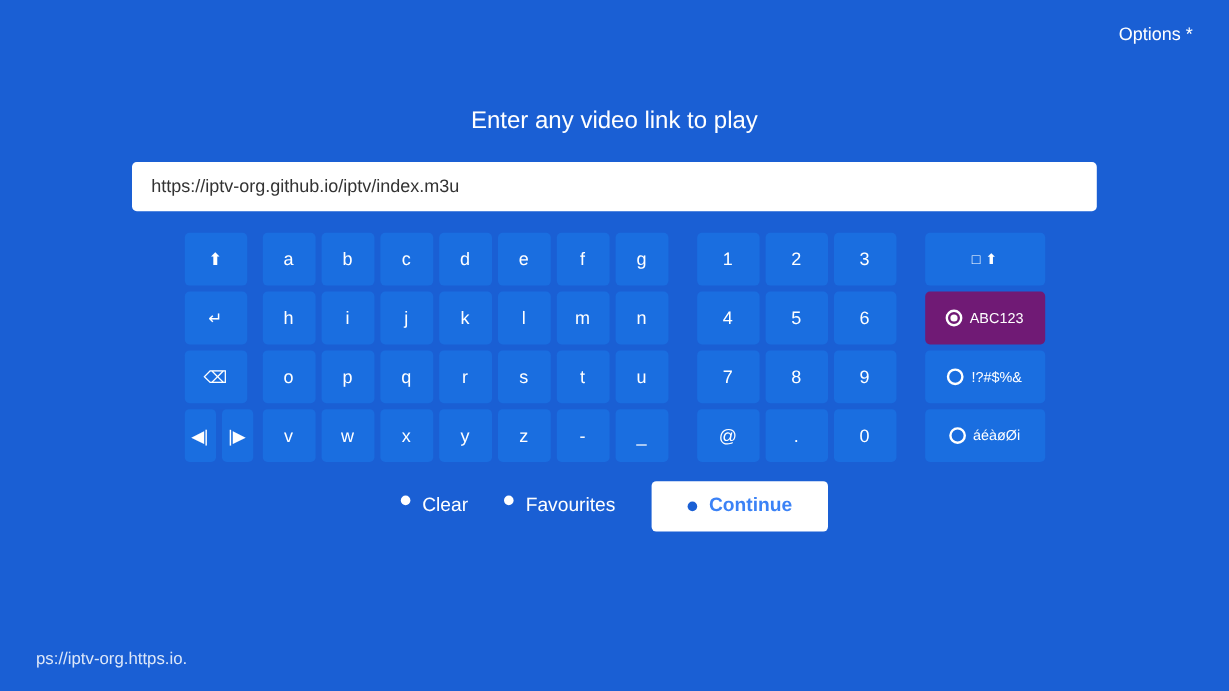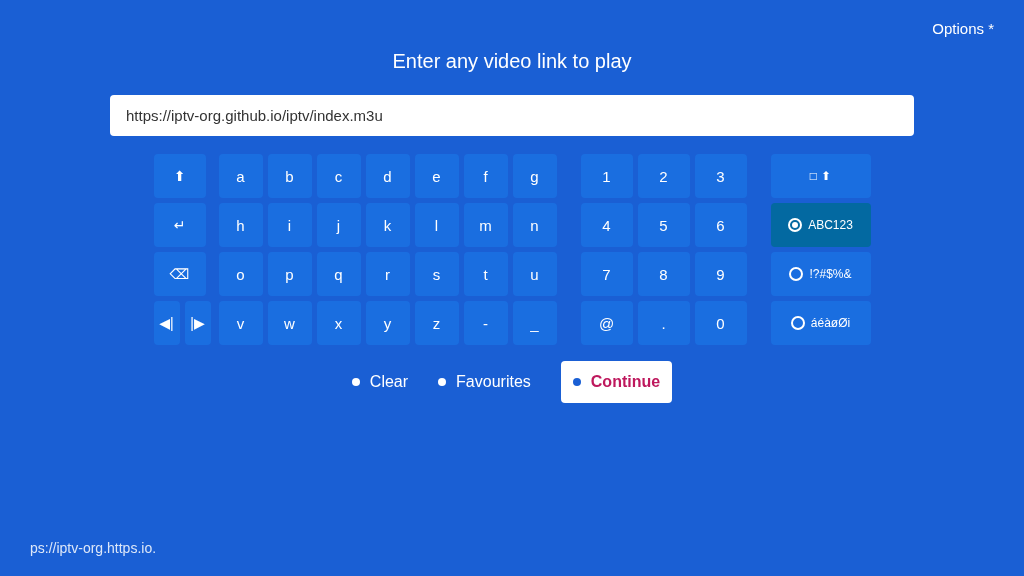--- a/index.html
+++ b/index.html
@@ -21,20 +21,21 @@
       font-size: 15px;
       color: white;
       cursor: pointer;
     }
 
     #main-container {
       display: flex;
       flex-direction: column;
       align-items: center;
       padding-top: 50px;
+      margin-top: 40px;
     }
 
     #page-title {
       font-size: 20px;
       font-weight: 500;
       margin-bottom: 22px;
       color: white;
     }
 
     #url-input-container {
@@ -175,60 +176,60 @@
 
     .radio-circle.filled::after {
       content: '';
       width: 6px;
       height: 6px;
       border-radius: 50%;
       background: white;
     }
 
     .right-btn.active {
-      background: #0369a1;
+      background: #701a75;
       align-items: center;
     }
 
     
     #action-row {
       display: flex;
       gap: 30px;
       margin-top: 16px;
       align-items: center;
     }
 
     .action-btn {
       background: transparent;
       border: none;
       color: white;
       font-size: 16px;
       cursor: pointer;
       display: flex;
-      align-items: center;
+      align-items: flex-start;
       gap: 10px;
     }
 
     .bullet {
       width: 8px;
       height: 8px;
       border-radius: 50%;
       background: white;
       flex-shrink: 0;
     }
 
     #continue-btn {
       background: white;
-      color: #be185d;
+      color: #3b82f6;
       border: none;
       border-radius: 4px;
       font-size: 16px;
       font-weight: 600;
       cursor: pointer;
-      padding: 12px 12px;
+      padding: 12px 30px;
       display: flex;
       align-items: center;
       gap: 10px;
     }
 
     #continue-btn .bullet {
       background: #1a5fd4;
     }
 
     

